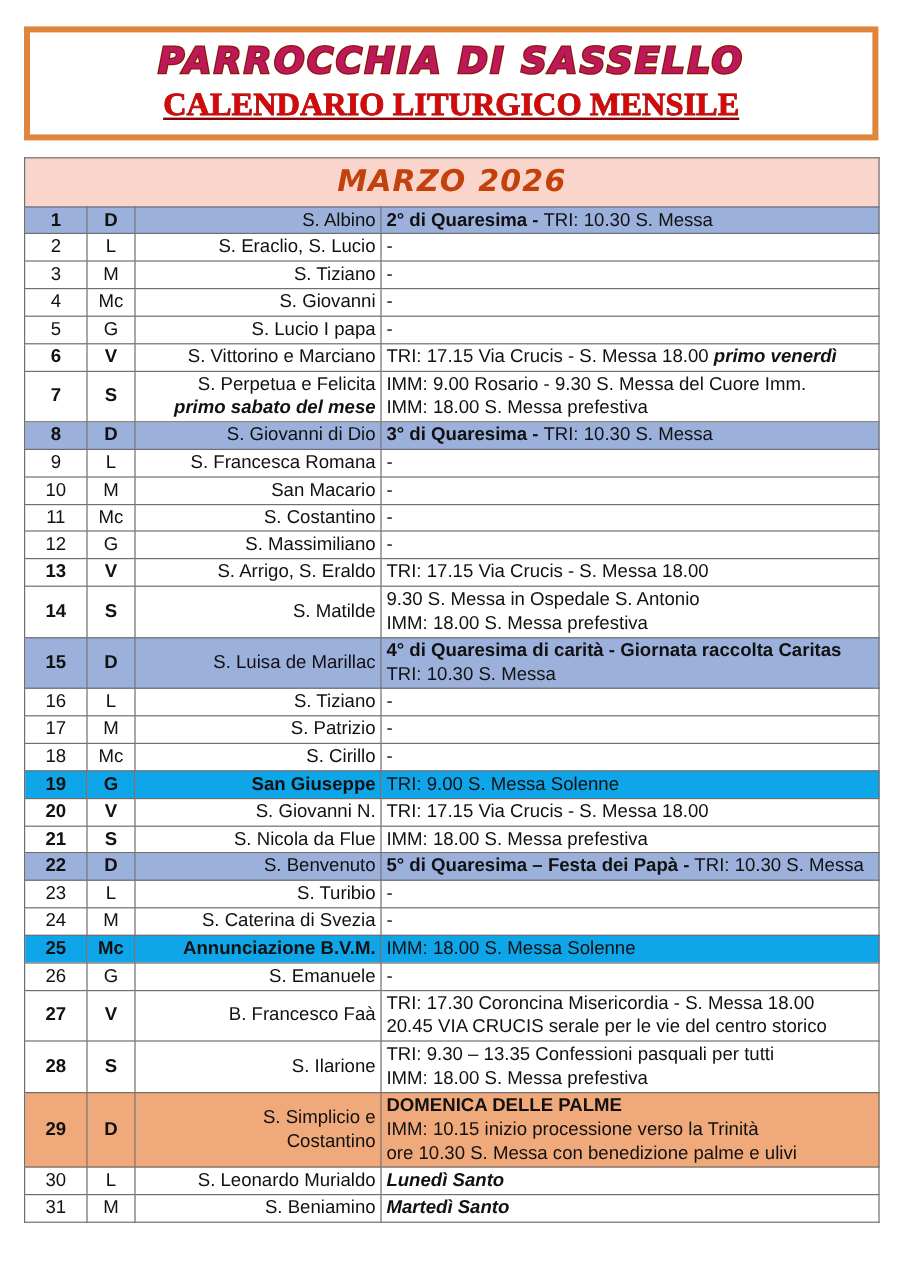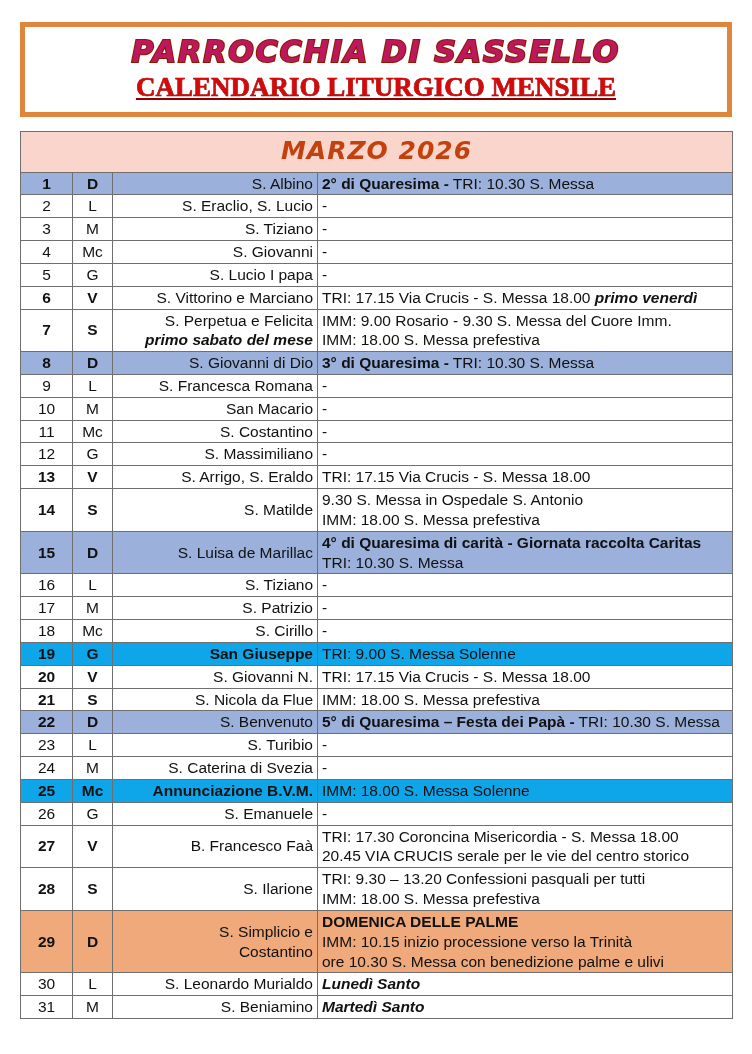--- a/index.html
+++ b/index.html
@@ -408,21 +408,21 @@
               <span class="line">20.45 VIA CRUCIS serale per le vie del centro storico</span>
             </td>
           </tr>
           <tr class="bold-dl">
             <td class="day">28</td>
             <td class="let">S</td>
             <td class="saint">
               <span class="line">S. Ilarione</span>
             </td>
             <td class="ev">
-              <span class="line">TRI: 9.30 – 13.20 Confessioni pasquali per tutti</span>
+              <span class="line">TRI: 9.30 – 13.35 Confessioni pasquali per tutti</span>
               <span class="line">IMM: 18.00 S. Messa prefestiva</span>
             </td>
           </tr>
           <tr class="palm">
             <td class="day">29</td>
             <td class="let">D</td>
             <td class="saint">
               <span class="line">S. Simplicio e</span>
               <span class="line">Costantino</span>
             </td>

